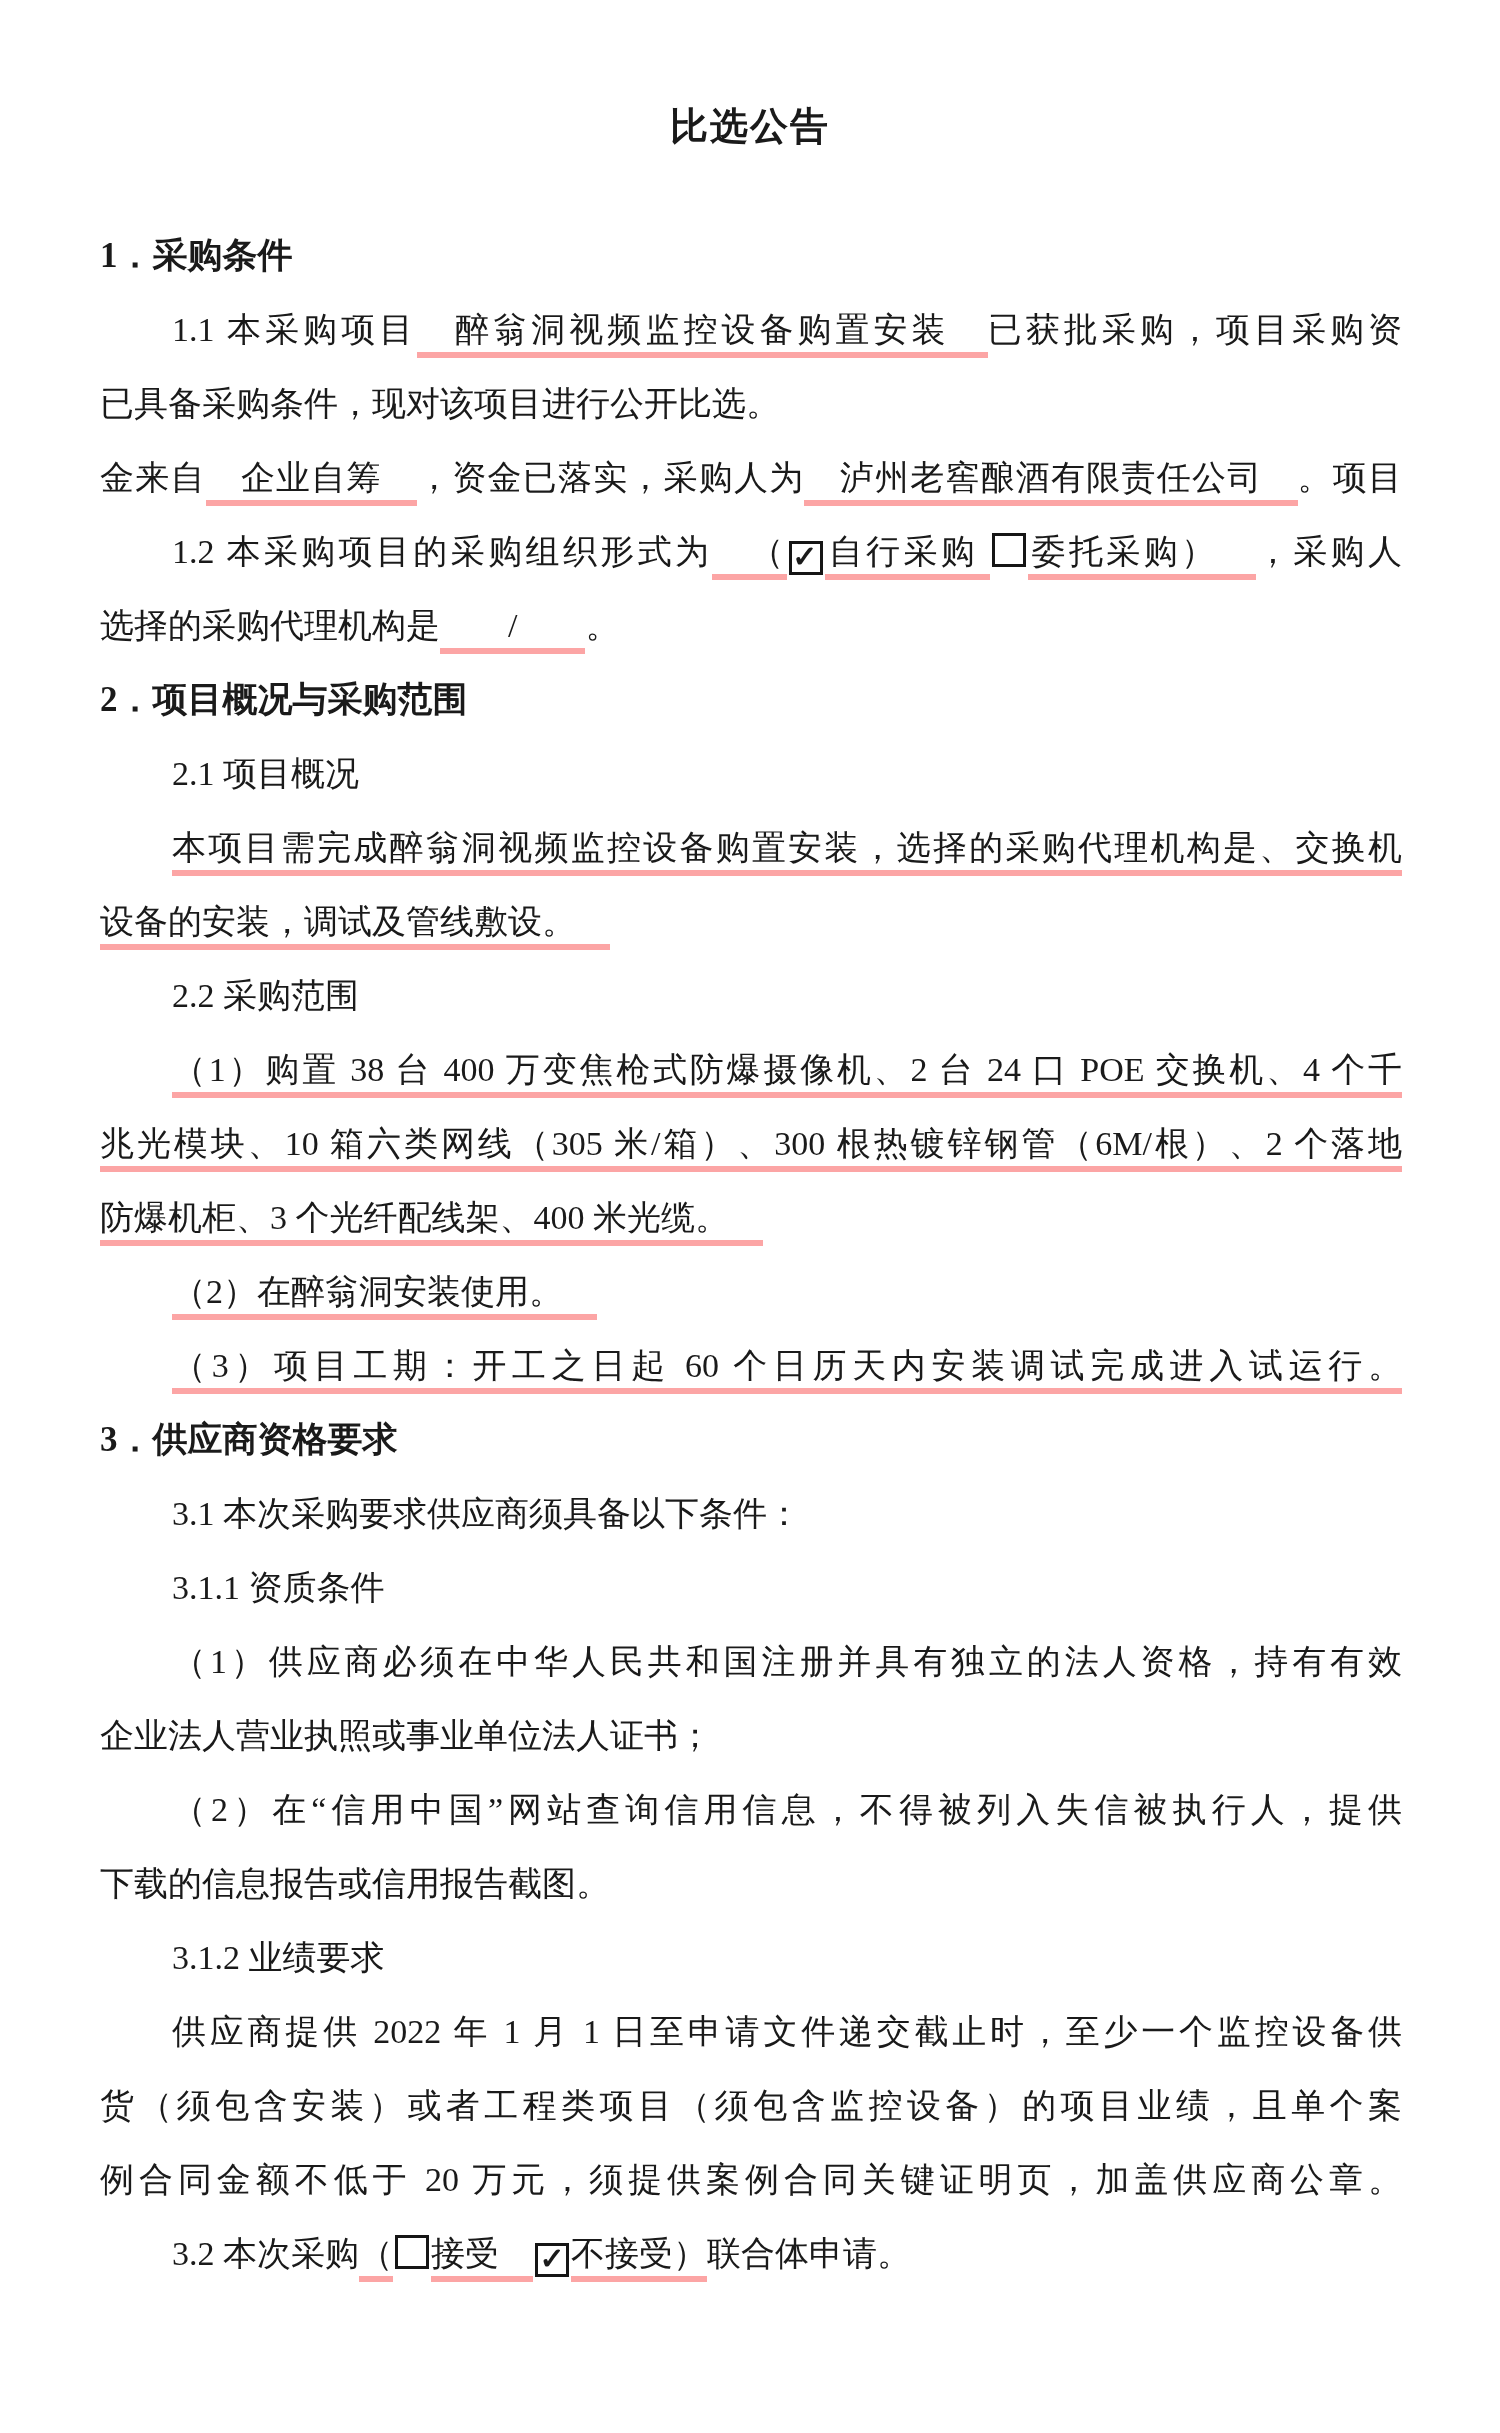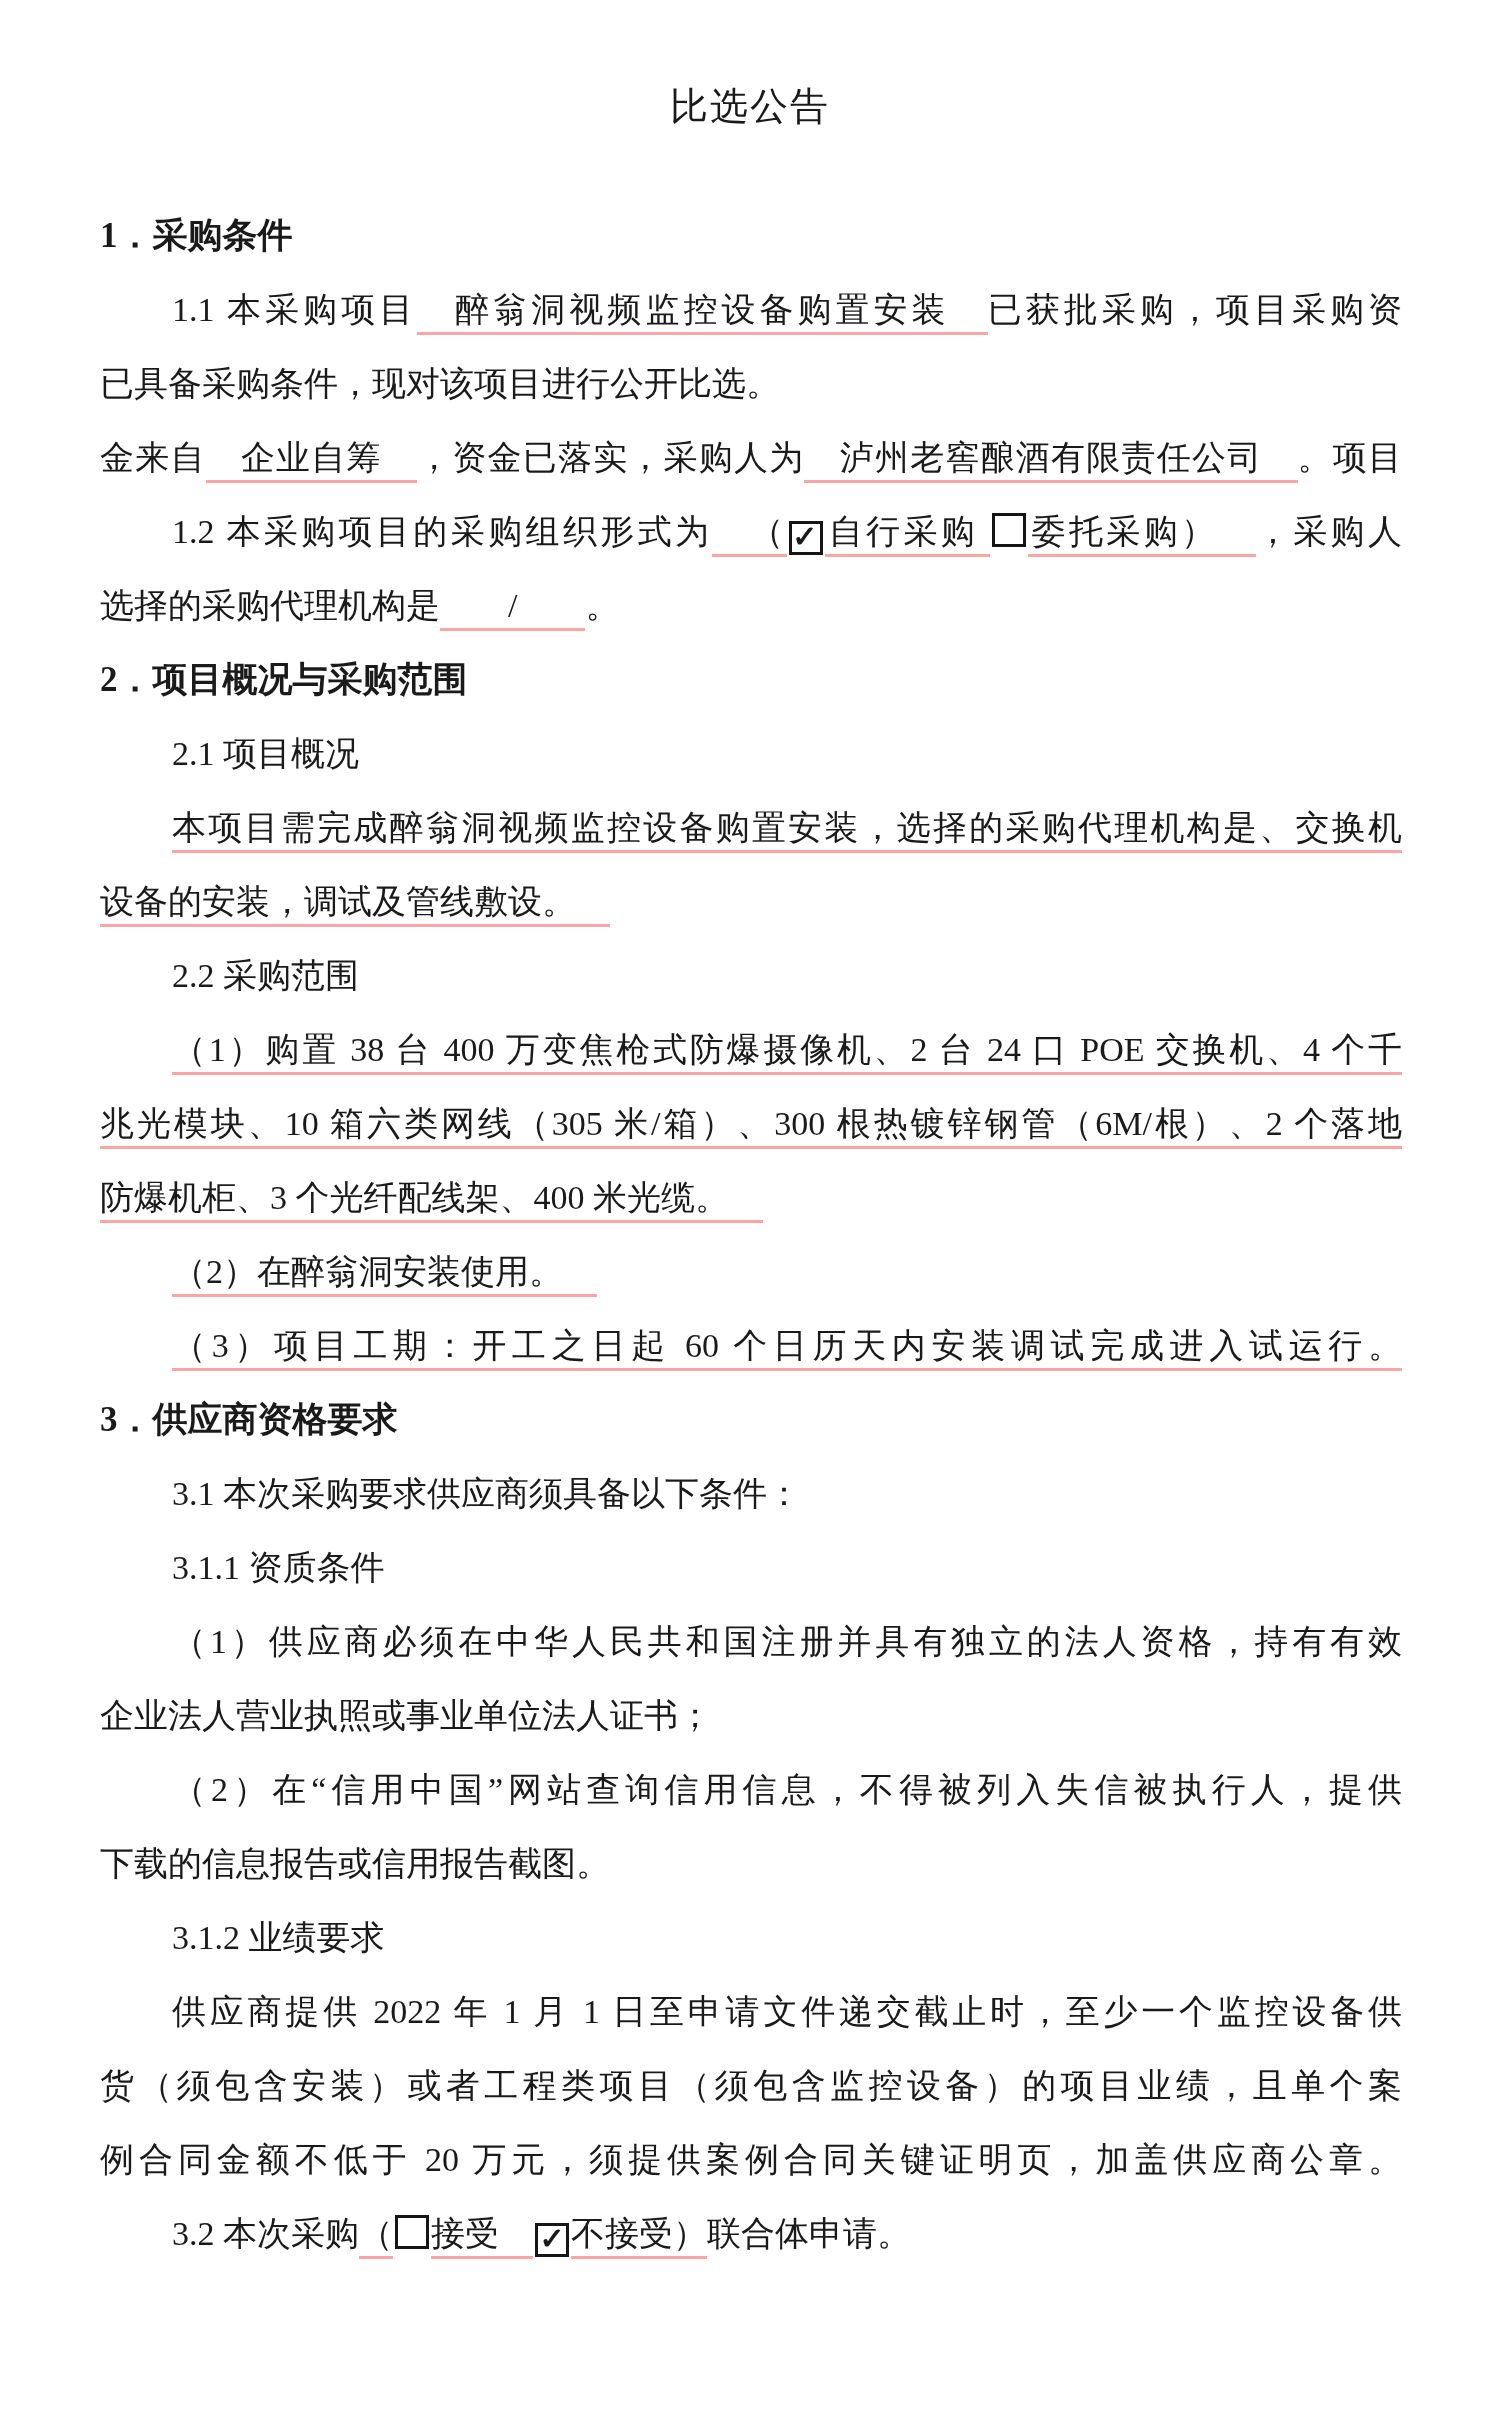--- a/index.html
+++ b/index.html
@@ -7,28 +7,27 @@
     position:relative;
     width:1500px;
     height:2433px;
     margin:0 auto;
     background:#ffffff;
     font-family:"Liberation Serif","DejaVu Serif",serif;
     color:#1a1a1a;
     overflow:hidden;
   }
   .title{
-    padding-top:67px;
+    padding-top:103px;
     height:46px;
     line-height:46px;
     text-align:center;
     font-size:38px;
-    font-weight:normal;
+    font-weight:bold;
     letter-spacing:2px;
-    margin-top:16px;
   }
   .content{
     margin:70px 98px 0 100px; 
   }
   .line{
     height:74px;
     line-height:74px;
     font-size:34px;
     overflow:hidden;
     text-align:left;
@@ -37,21 +36,21 @@
     font-size:35px;
     font-weight:bold;
   }
   .line.indent{ text-indent:72px; }
   .line.full{
     text-align:justify;
     text-align-last:justify;
   }
   .seg{ white-space:pre-wrap;margin-top:40px; }
   .seg.u{
-    border-bottom:3px solid #fca5a5;
+    border-bottom:6px solid #fca5a5;
     padding-bottom:4px;
   }
   .cbox{
     display:inline-block;
     width:28px;
     height:28px;
     border:3px solid #151515;
     box-sizing:content-box;
     vertical-align:-4px;
     line-height:26px;

